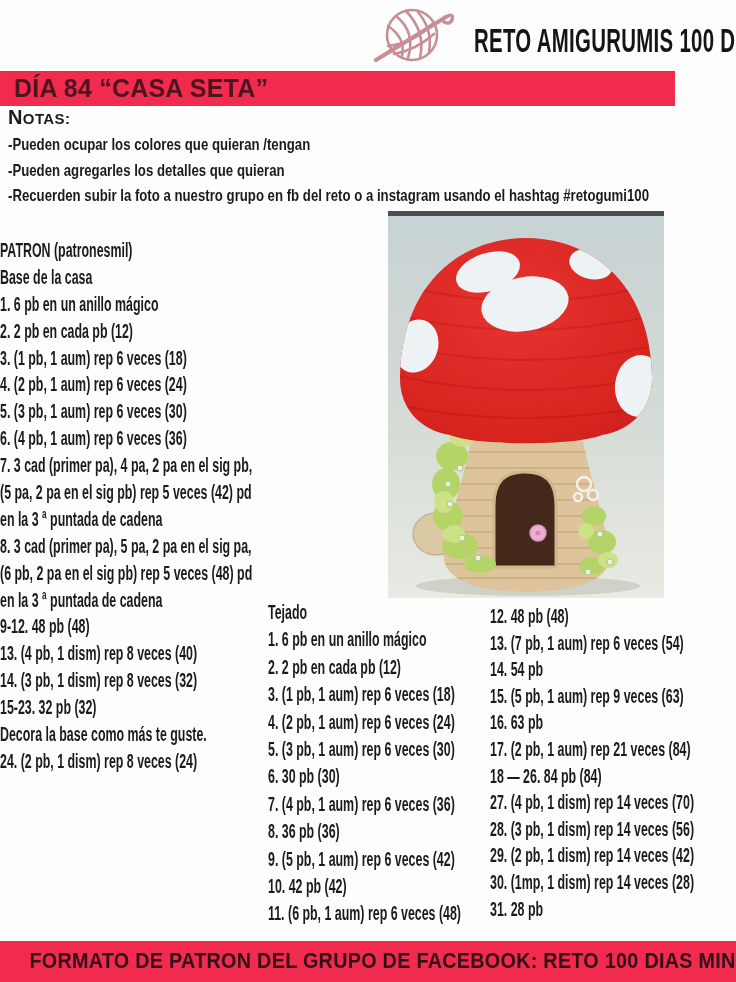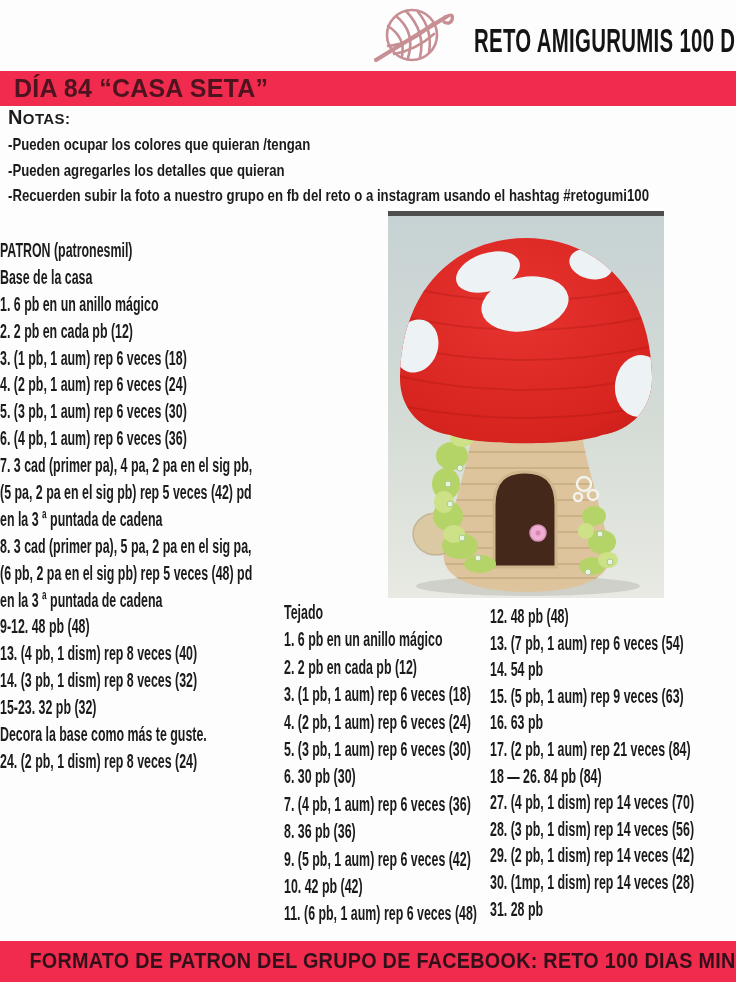--- a/index.html
+++ b/index.html
@@ -10,39 +10,39 @@
   }
   
   .logo { position:absolute; left:366px; top:2px; width:92px; height:66px; }
   .header-title {
     position:absolute; left:474px; top:20px; font-size:34px; line-height:40px;
     white-space:nowrap; transform:scaleX(0.60); transform-origin:0 50%;
     letter-spacing:0.5px; color:#141414;
   }
   
   .day-banner {
-    position:absolute; left:0; top:71px; width:736px; height:35px;
+    position:absolute; left:0; top:71px; width:675px; height:35px;
     background:var(--banner-bg,#f12b4d);
   }
   .day-banner-label {
     position:absolute; left:14px; top:0; line-height:35px; font-size:25px;
     white-space:nowrap; color:var(--banner-text,#4d1420); letter-spacing:0.2px;
   }
   
   .notes { position:absolute; left:8px; top:104px; }
   .notes-heading { font-size:15px; line-height:26px; letter-spacing:0.4px; }
   .notes-heading::first-letter { font-size:20px; }
   .note-line {
     height:25.7px; line-height:25.7px; font-size:16.5px; white-space:nowrap;
     transform:scaleX(0.80); transform-origin:0 50%;
   }
   
   .col { position:absolute; }
   .col-left  { left:0;  top:237px; }
-  .col-mid   { left:284px; top:599px; }
+  .col-mid   { left:268px; top:599px; }
   .col-right { left:490px; top:603px; }
   .prow {
     height:26.9px; line-height:26.9px; font-size:20px; white-space:nowrap;
     transform:scaleX(0.62); transform-origin:0 50%;
   }
   .col-mid .prow   { height:27.4px; line-height:27.4px; }
   .col-right .prow { height:26.6px; line-height:26.6px; }
   
   .photo { position:absolute; left:388px; top:211px; margin:0; width:276px; }
   .photo-topbar { width:276px; height:5px; background:var(--photo-border,#4e4e4e); }

